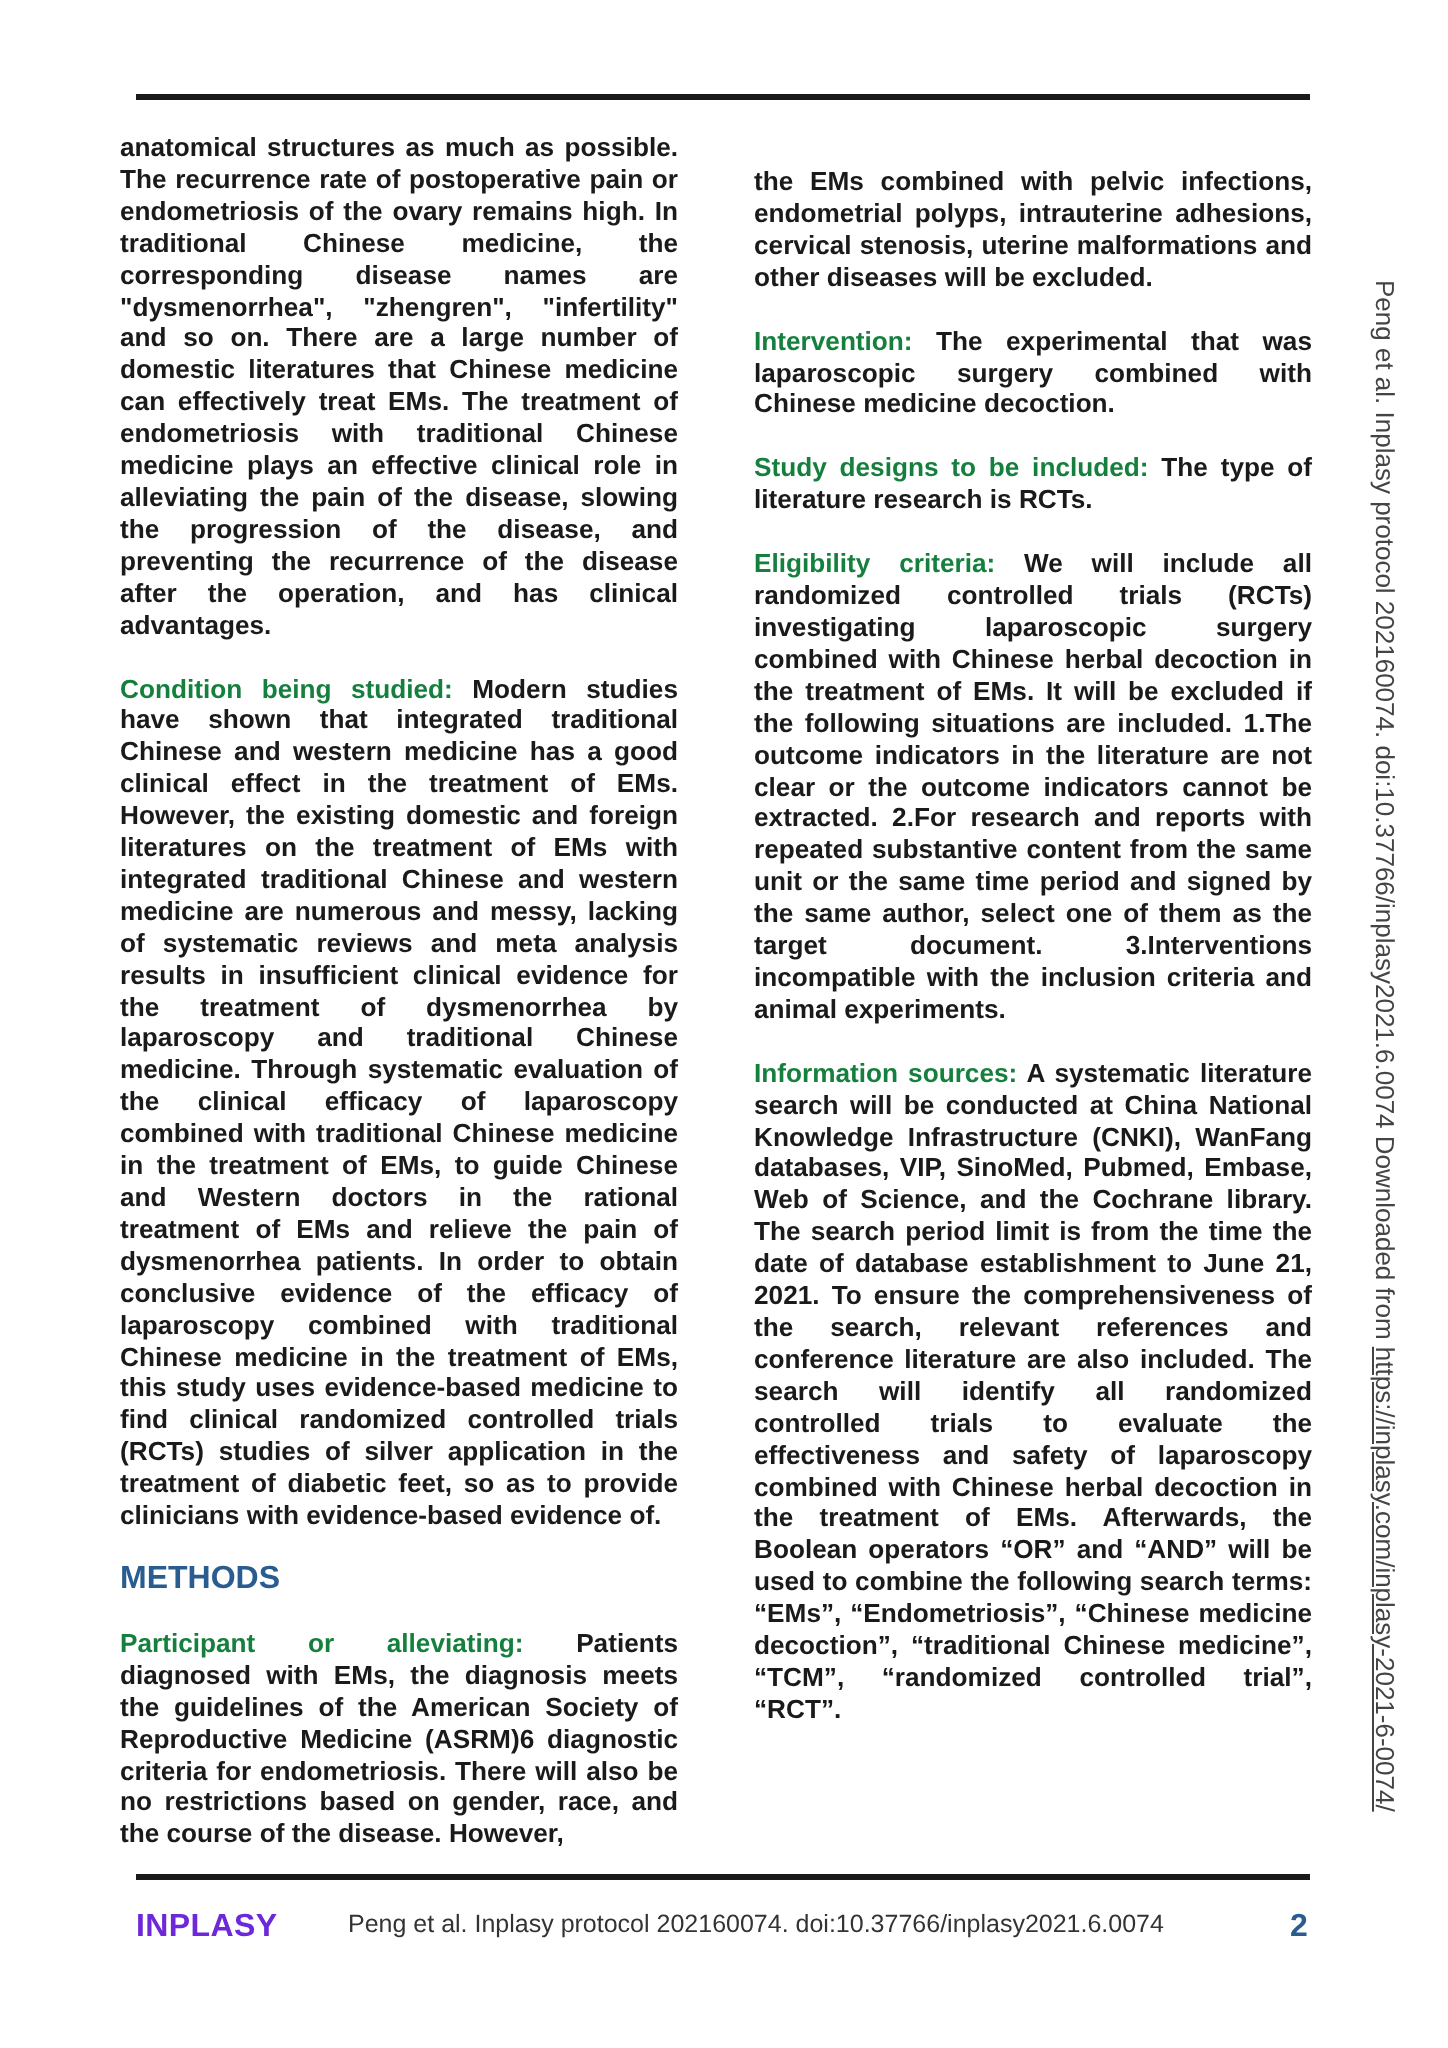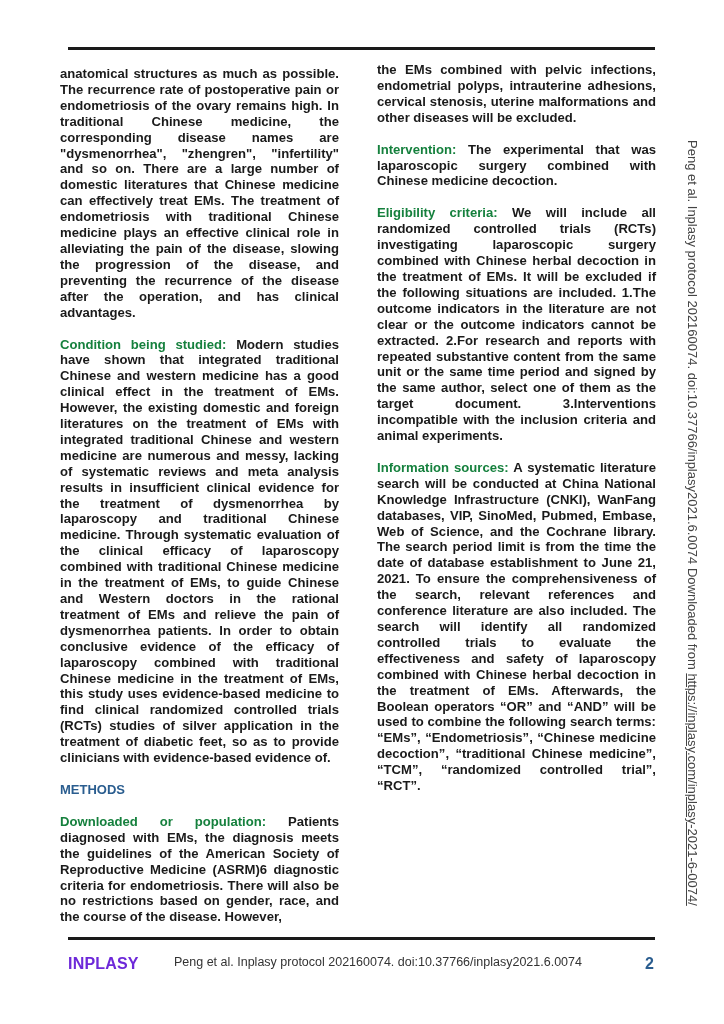--- a/index.html
+++ b/index.html
@@ -1,45 +1,46 @@
 <!DOCTYPE html>
 <html><head>
 <meta charset="utf-8">
 <style>
   html, body { margin:0; padding:0; background:#ffffff; }
   body { width:724px; height:1024px; position:relative; overflow:hidden; font-family:"Liberation Sans", sans-serif; color:#1a1a1a; }
   .top-rule { position:absolute; left:68px; top:47px; width:587px; height:3px; background:#1a1a1a; }
   .bottom-rule { position:absolute; left:68px; top:937px; width:587px; height:3px; background:#1a1a1a; }
   .col { position:absolute; top:66px; width:279px; font-size:13.1px; line-height:15.9px; font-weight:bold; text-align:justify; }
   .col.left { left:60px; }
-  .col.right { left:377px; top:62px; }
+  .col.right { left:377px; top:83px; }
   .col p { margin:0 0 16px 0; text-align:justify; text-align-last:left; }
   .label { color:#15803d; }
-  .heading { color:#2a5d8f; font-size:13px; margin:0 0 16px 0; }
+  .heading { color:#2a5d8f; font-size:16px; margin:0 0 16px 0; }
   .side { position:absolute; left:700px; top:140px; transform-origin:0 0; transform:rotate(90deg); white-space:nowrap; font-size:13px; color:#444; font-family:"Liberation Sans", sans-serif; font-weight:normal; }
   .side .link { text-decoration:underline; color:#444; }
   .footer-brand { position:absolute; left:68px; top:955px; font-size:16px; font-weight:bold; color:#6d28d9; letter-spacing:0.2px; }
   .footer-cite { position:absolute; left:174px; top:955px; font-size:12.5px; color:#333; }
   .footer-page { position:absolute; left:645px; top:955px; font-size:16px; font-weight:bold; color:#2a5d8f; }
 </style>
 </head>
 <body>
 
 <div class="top-rule"></div>
 
 <div class="col left">
   <p>anatomical structures as much as possible. The recurrence rate of postoperative pain or endometriosis of the ovary remains high. In traditional Chinese medicine, the corresponding disease names are "dysmenorrhea", "zhengren", "infertility" and so on. There are a large number of domestic literatures that Chinese medicine can effectively treat EMs. The treatment of endometriosis with traditional Chinese medicine plays an effective clinical role in alleviating the pain of the disease, slowing the progression of the disease, and preventing the recurrence of the disease after the operation, and has clinical advantages.</p>
   <p><span class="label">Condition being studied:</span><span> Modern studies have shown that integrated traditional Chinese and western medicine has a good clinical effect in the treatment of EMs. However, the existing domestic and foreign literatures on the treatment of EMs with integrated traditional Chinese and western medicine are numerous and messy, lacking of systematic reviews and meta analysis results in insufficient clinical evidence for the treatment of dysmenorrhea by laparoscopy and traditional Chinese medicine. Through systematic evaluation of the clinical efficacy of laparoscopy combined with traditional Chinese medicine in the treatment of EMs, to guide Chinese and Western doctors in the rational treatment of EMs and relieve the pain of dysmenorrhea patients. In order to obtain conclusive evidence of the efficacy of laparoscopy combined with traditional Chinese medicine in the treatment of EMs, this study uses evidence-based medicine to find clinical randomized controlled trials (RCTs) studies of silver application in the treatment of diabetic feet, so as to provide clinicians with evidence-based evidence of.</span></p>
   <div class="heading">METHODS</div>
-  <p><span class="label">Downloaded or population:</span><span> Patients diagnosed with EMs, the diagnosis meets the guidelines of the American Society of Reproductive Medicine (ASRM)6 diagnostic criteria for endometriosis. There will also be no restrictions based on gender, race, and the course of the disease. However,</span></p>
+  <p><span class="label">Participant or alleviating:</span><span> Patients diagnosed with EMs, the diagnosis meets the guidelines of the American Society of Reproductive Medicine (ASRM)6 diagnostic criteria for endometriosis. There will also be no restrictions based on gender, race, and the course of the disease. However,</span></p>
 </div>
 
 <div class="col right">
   <p>the EMs combined with pelvic infections, endometrial polyps, intrauterine adhesions, cervical stenosis, uterine malformations and other diseases will be excluded.</p>
   <p><span class="label">Intervention:</span><span> The experimental that was laparoscopic surgery combined with Chinese medicine decoction.</span></p>
+  <p><span class="label">Study designs to be included:</span><span> The type of literature research is RCTs.</span></p>
   <p><span class="label">Eligibility criteria:</span><span> We will include all randomized controlled trials (RCTs) investigating laparoscopic surgery combined with Chinese herbal decoction in the treatment of EMs. It will be excluded if the following situations are included. 1.The outcome indicators in the literature are not clear or the outcome indicators cannot be extracted. 2.For research and reports with repeated substantive content from the same unit or the same time period and signed by the same author, select one of them as the target document. 3.Interventions incompatible with the inclusion criteria and animal experiments.</span></p>
   <p><span class="label">Information sources:</span><span> A systematic literature search will be conducted at China National Knowledge Infrastructure (CNKI), WanFang databases, VIP, SinoMed, Pubmed, Embase, Web of Science, and the Cochrane library. The search period limit is from the time the date of database establishment to June 21, 2021. To ensure the comprehensiveness of the search, relevant references and conference literature are also included. The search will identify all randomized controlled trials to evaluate the effectiveness and safety of laparoscopy combined with Chinese herbal decoction in the treatment of EMs. Afterwards, the Boolean operators “OR” and “AND” will be used to combine the following search terms: “EMs”, “Endometriosis”, “Chinese medicine decoction”, “traditional Chinese medicine”, “TCM”, “randomized controlled trial”, “RCT”.</span></p>
 </div>
 
 <div class="side">
   <span>Peng et al. Inplasy protocol 202160074. doi:10.37766/inplasy2021.6.0074 Downloaded from </span><a class="link">https://inplasy.com/inplasy-2021-6-0074/</a>
 </div>
 
 <div class="bottom-rule"></div>
 <div class="footer-brand">INPLASY</div>

